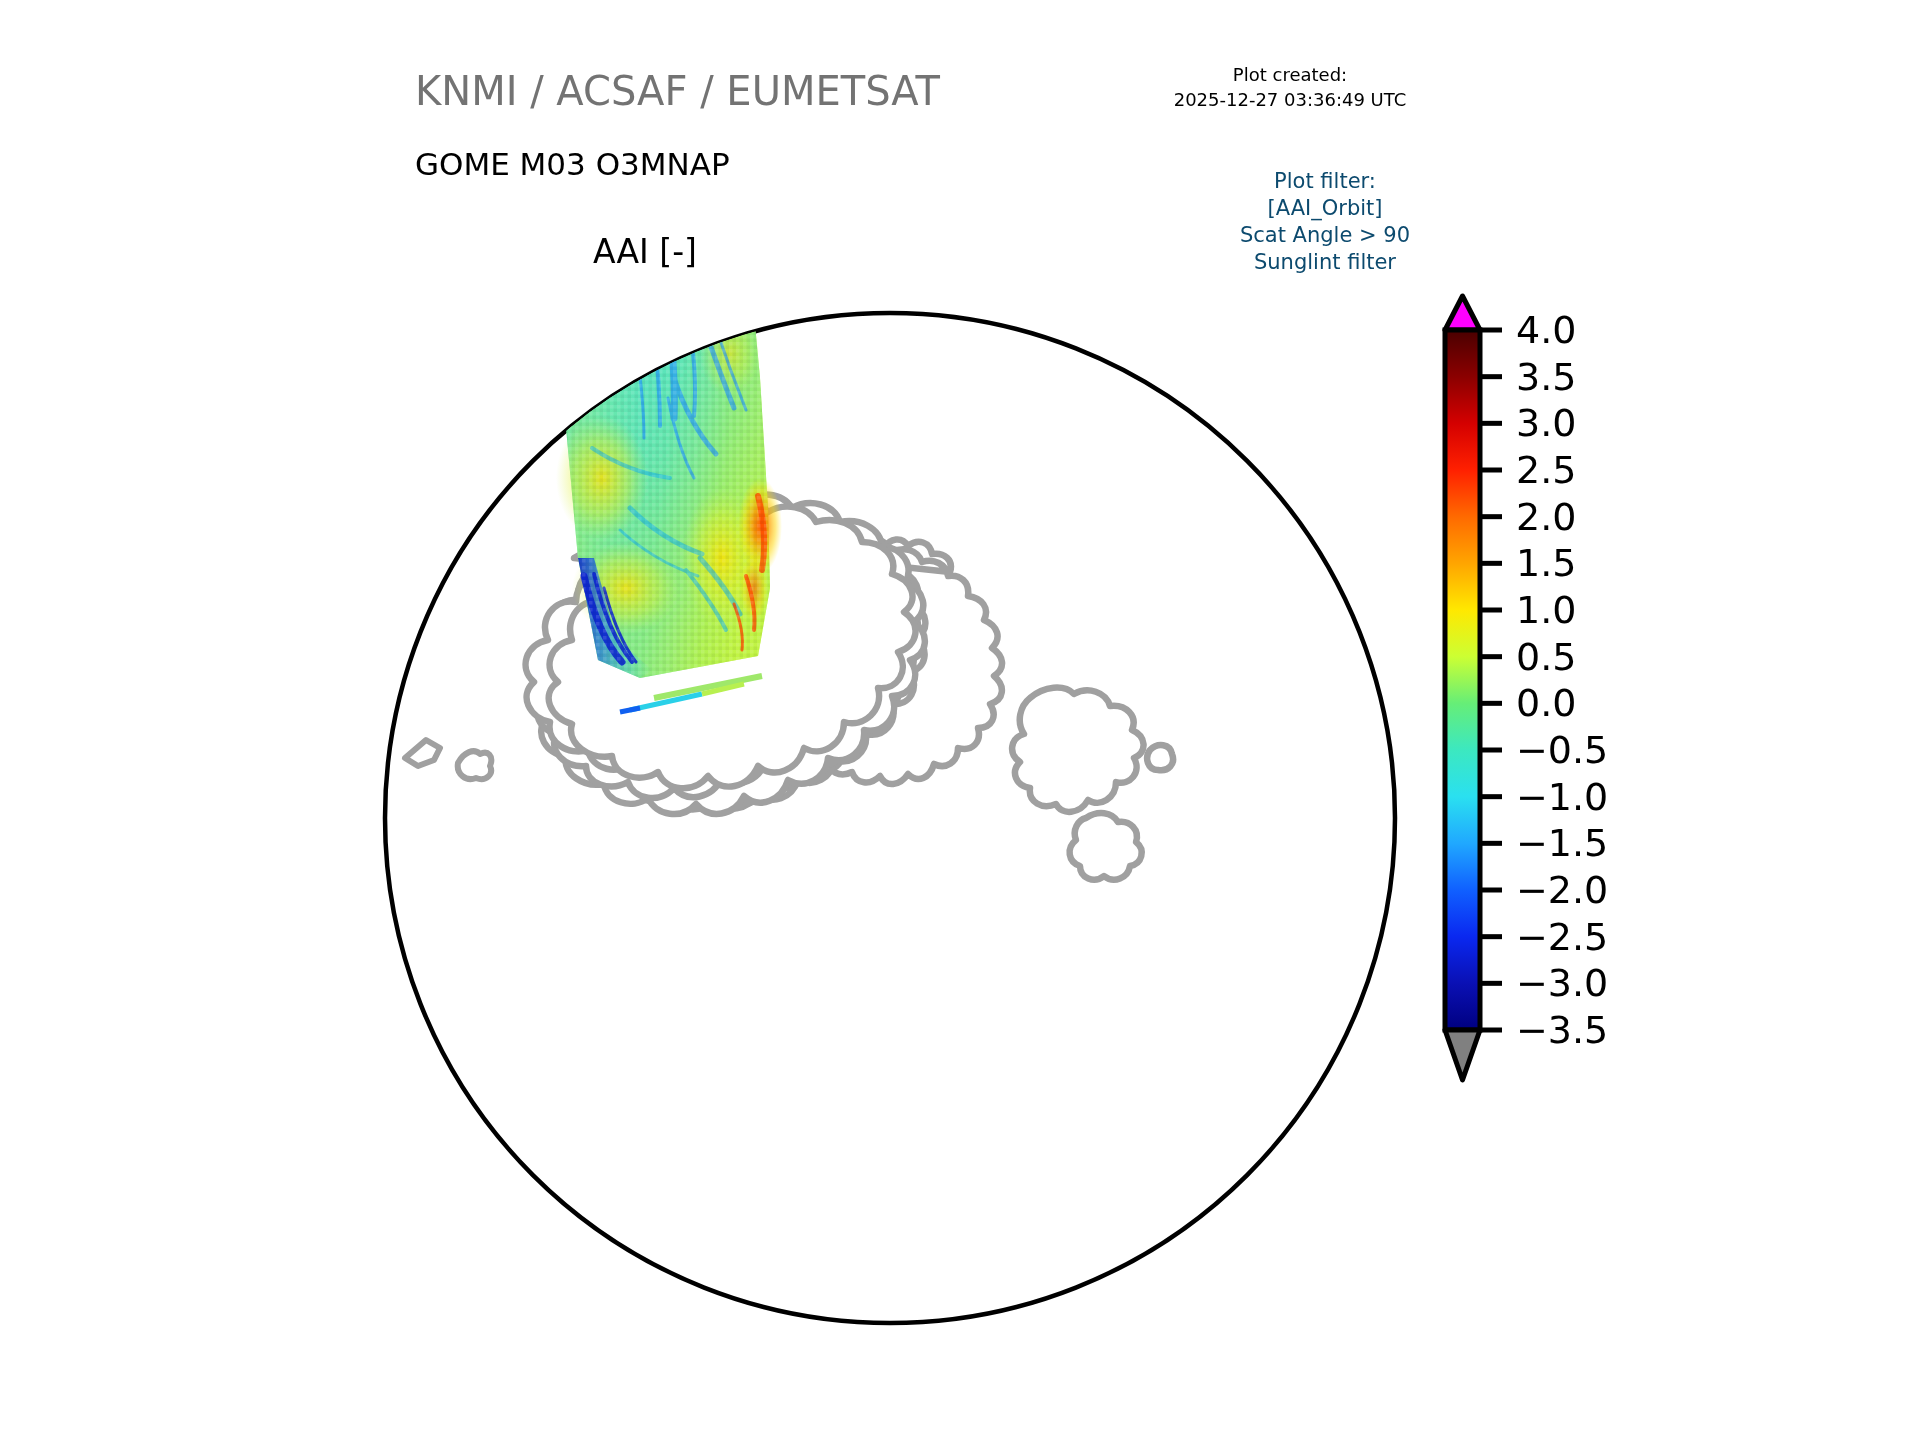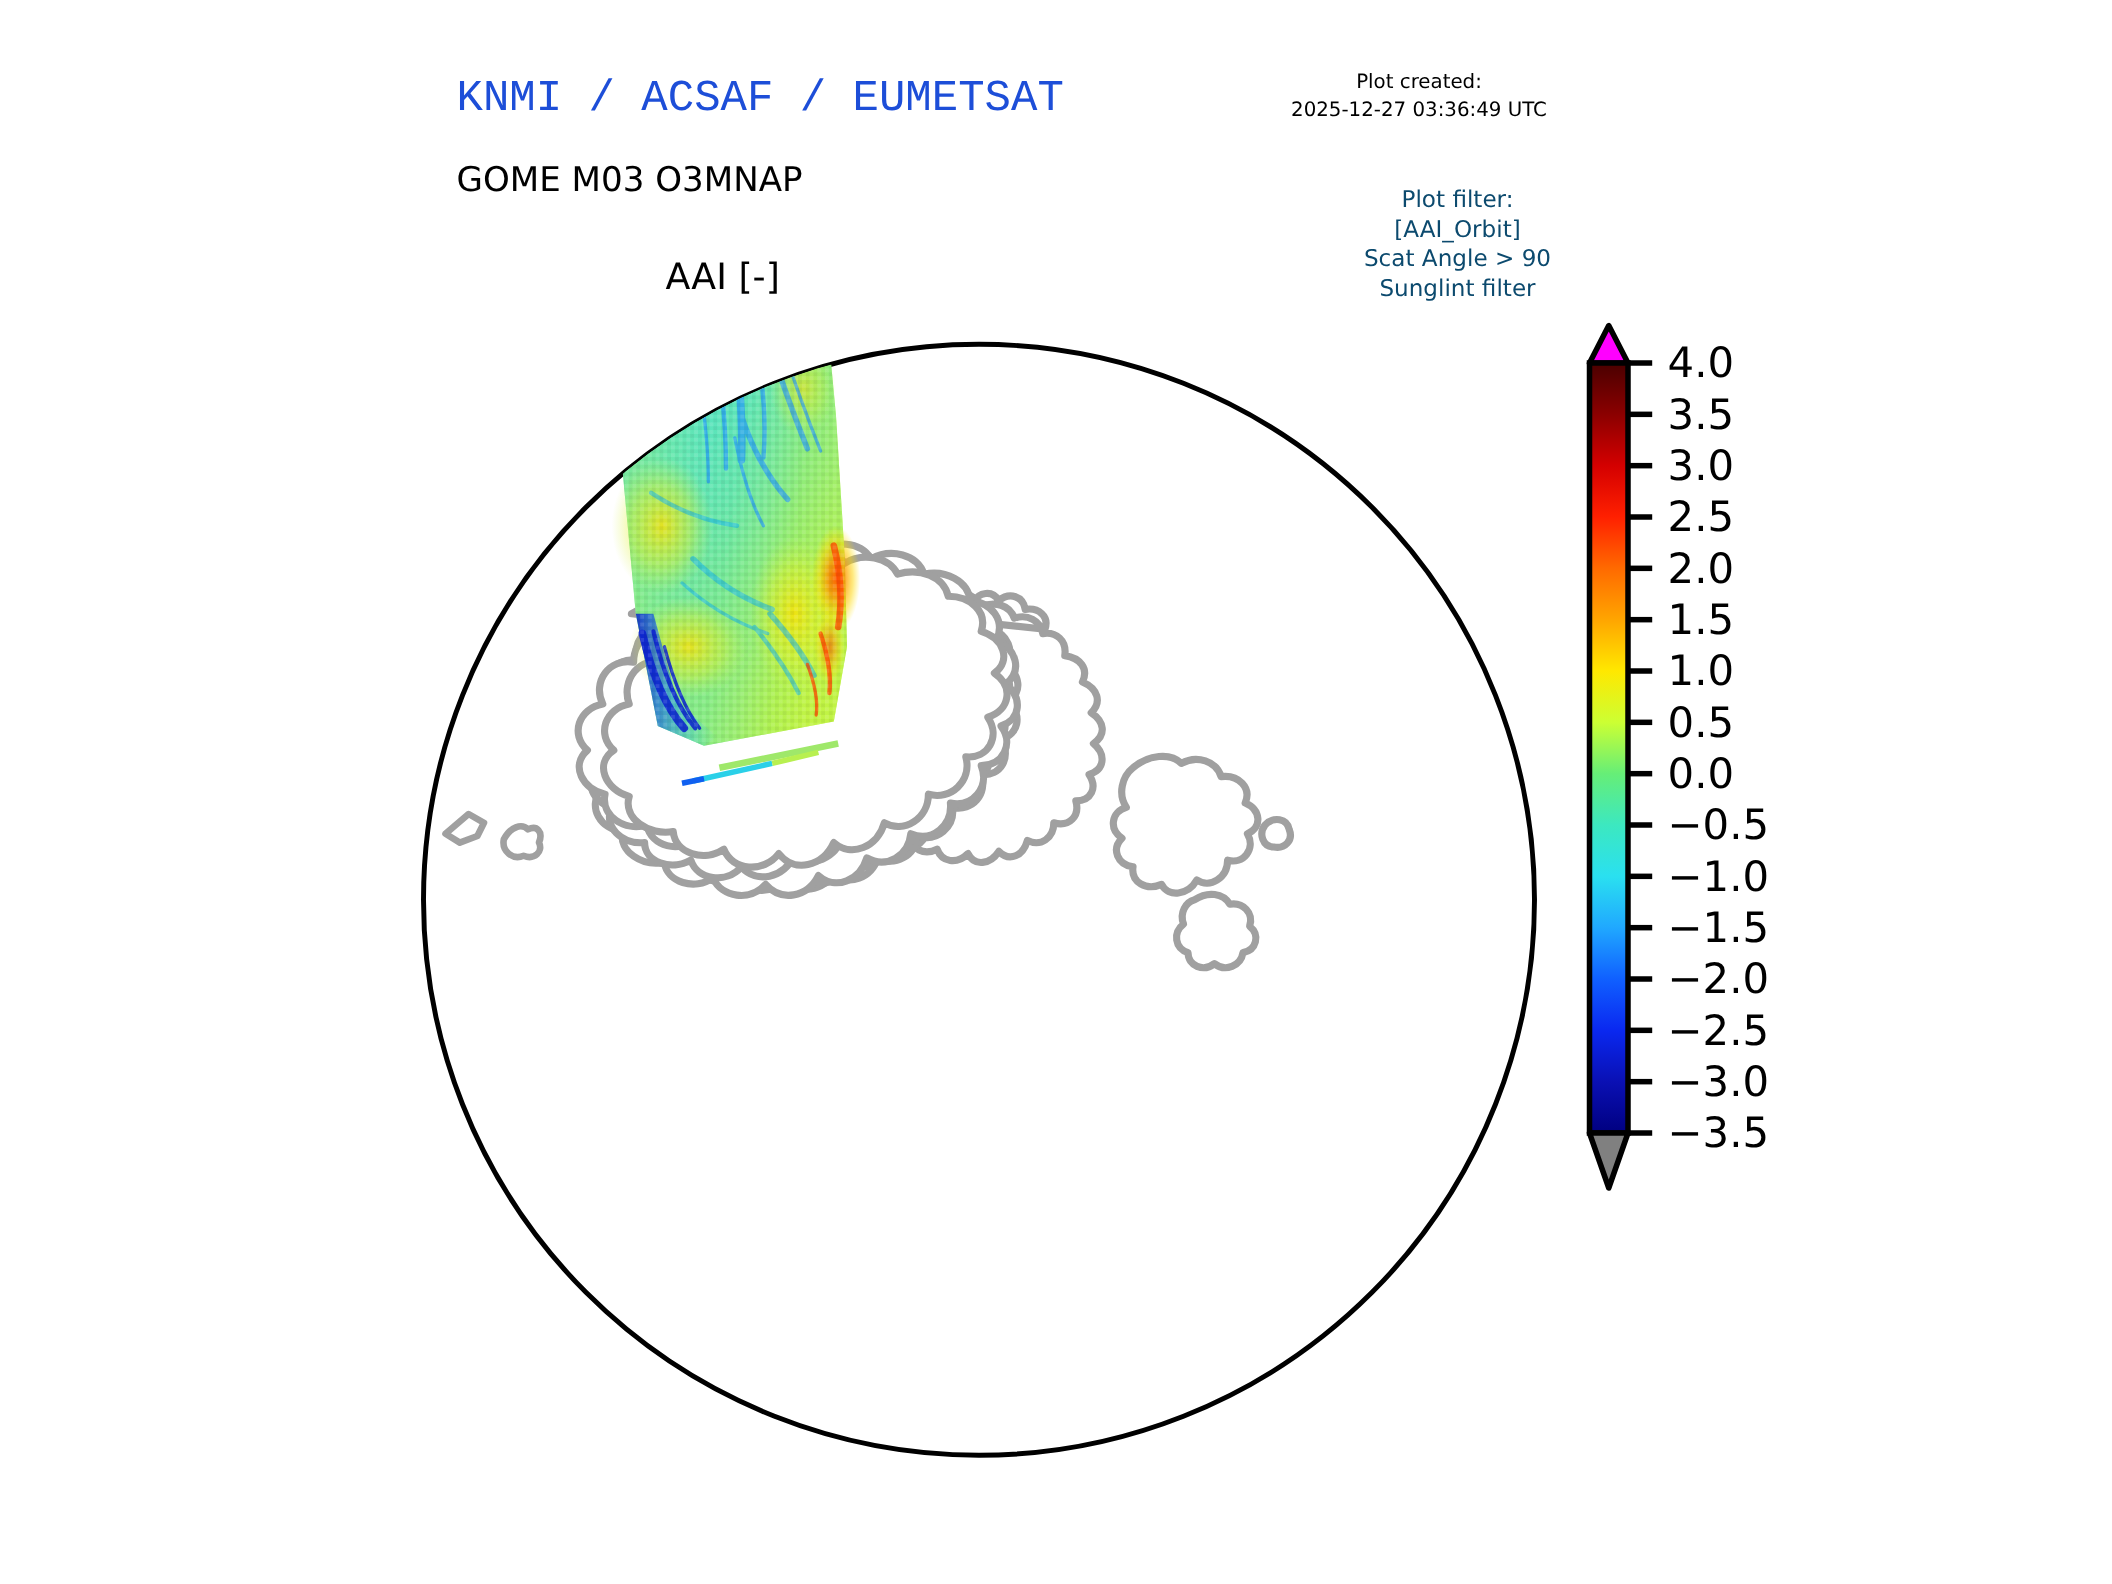--- a/index.html
+++ b/index.html
@@ -2,29 +2,29 @@
 <html><head>
 <meta charset="utf-8">
 <style>
   html,body{margin:0;padding:0;background:#ffffff;}
   body{width:1920px;height:1440px;position:relative;overflow:hidden;
        font-family:"DejaVu Sans","Liberation Sans",sans-serif;color:#000;}
 
   .abs{position:absolute;}
 
   
-  #org-title{left:415px;top:68px;font-size:40px;color:#1d4ed8;letter-spacing:0px;white-space:nowrap;font-family:Liberation Mono, monospace;}
+  #org-title{left:415px;top:68px;font-size:40px;color:#737373;letter-spacing:0px;white-space:nowrap;}
 
   #plot-created-block{left:1120px;top:62px;width:340px;text-align:center;font-size:18px;line-height:25px;color:#000;}
 
   #dataset-block{left:415px;top:143px;font-size:31px;line-height:43px;color:#000;white-space:nowrap;text-align:right;}
 
   #filter-block{left:1180px;top:168px;width:290px;text-align:center;font-size:21px;line-height:27px;color:#0c4a6e;}
 
-  #axis-title{left:0px;top:232px;width:1450px;text-align:center;font-size:33px;color:#000;padding-left:12px;}
+  #axis-title{left:0px;top:232px;width:1450px;text-align:center;font-size:33px;color:#000;}
   #axis-title .inner{display:inline-block;transform:translateX(-80px);}
 
   
   #map-area{left:330px;top:258px;width:1120px;height:1120px;}
   #map-area svg{display:block;}
 
   
   #colorbar-wrap{left:1430px;top:280px;width:420px;height:1070px;}
   #colorbar-wrap svg{display:block;}
 </style>

